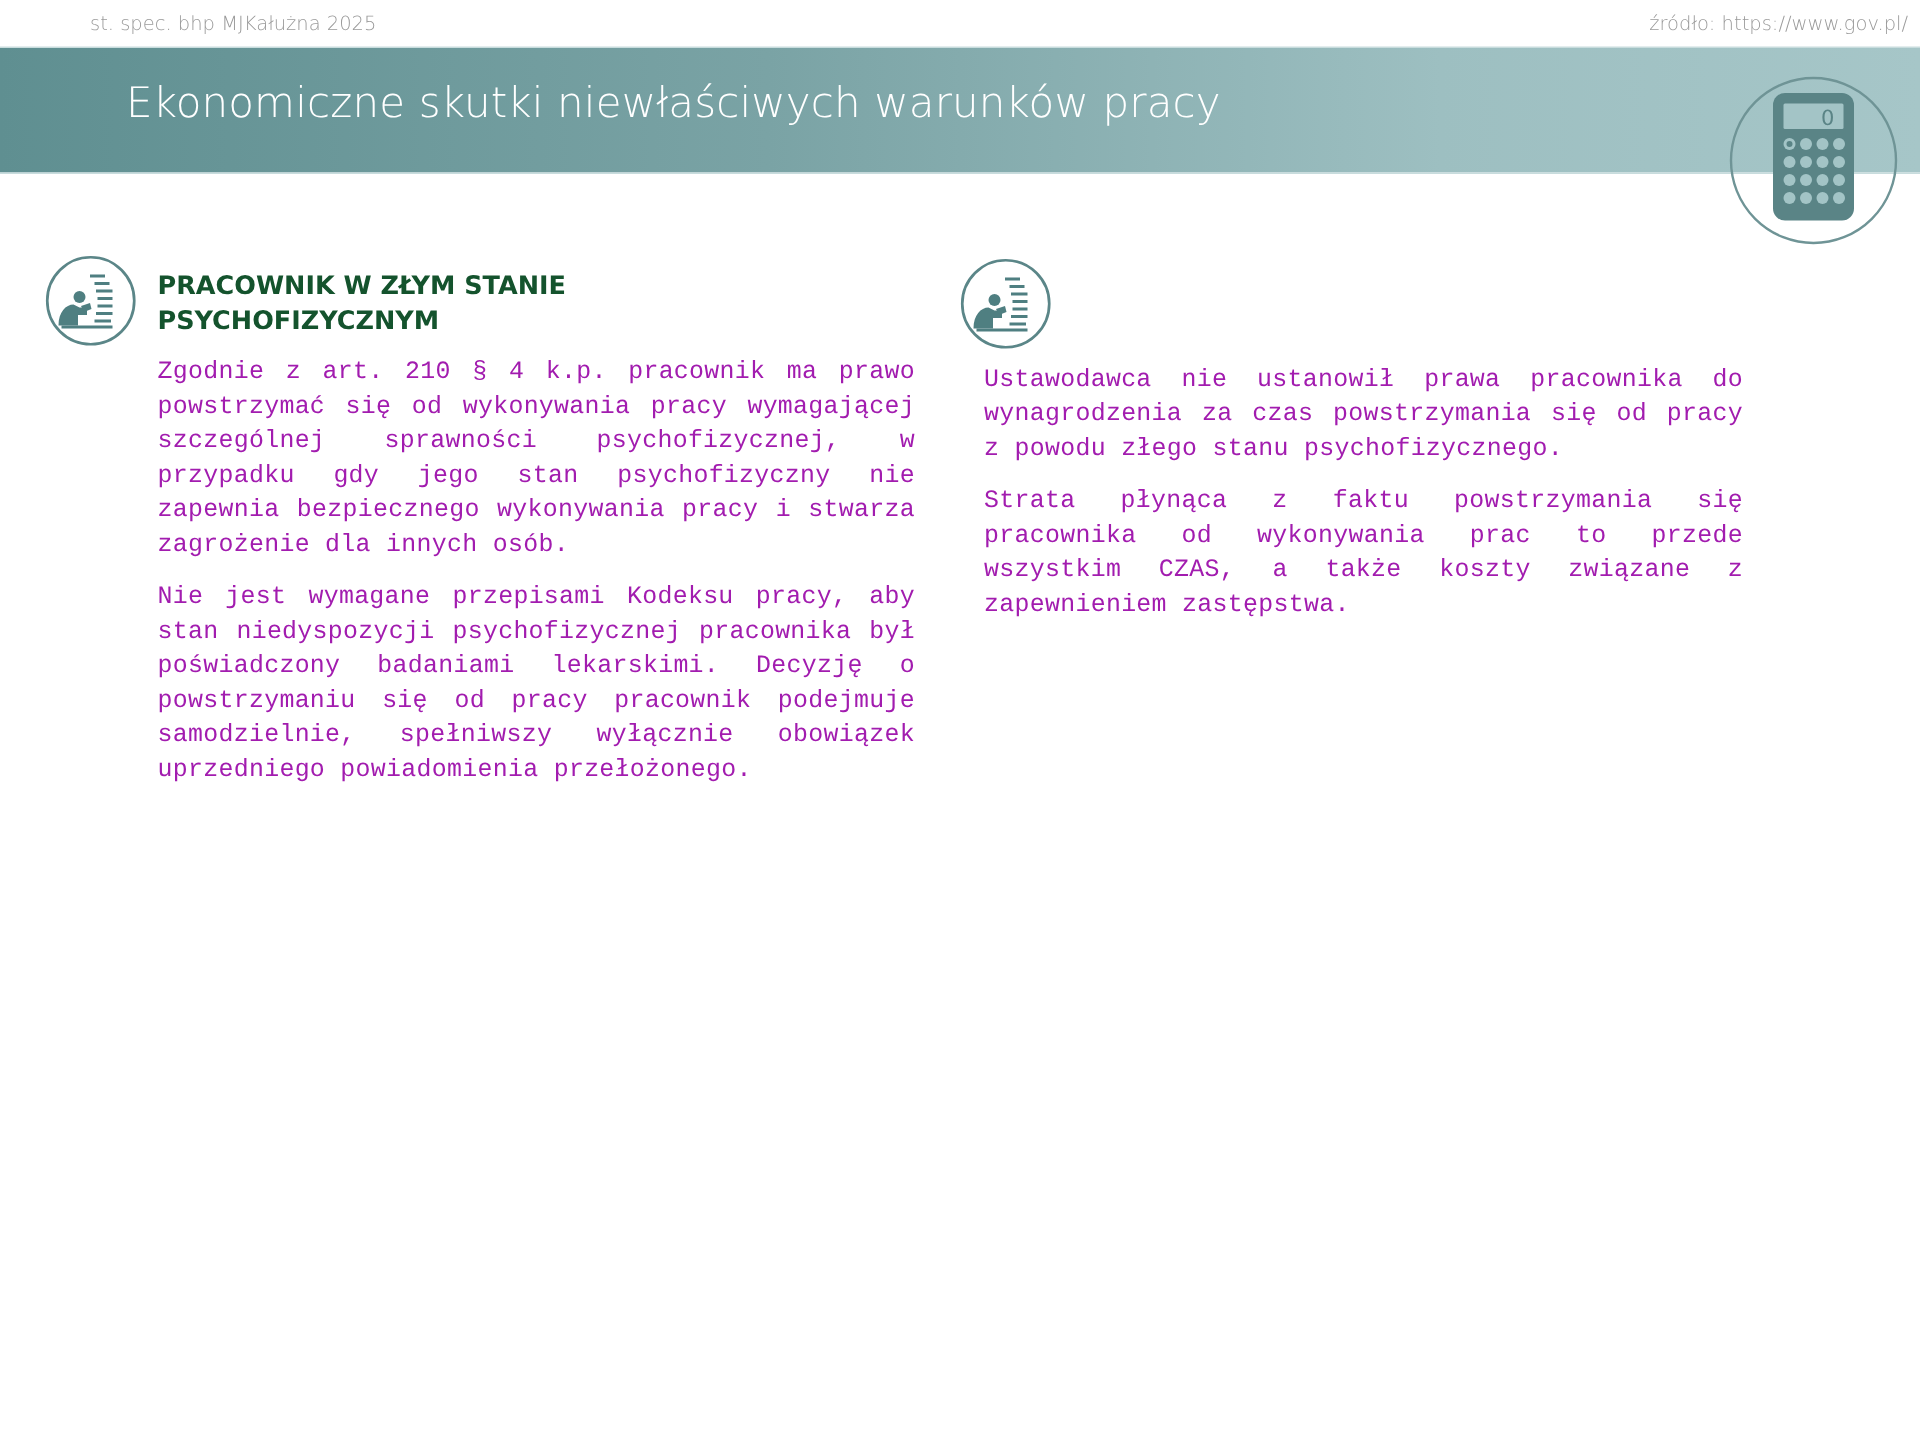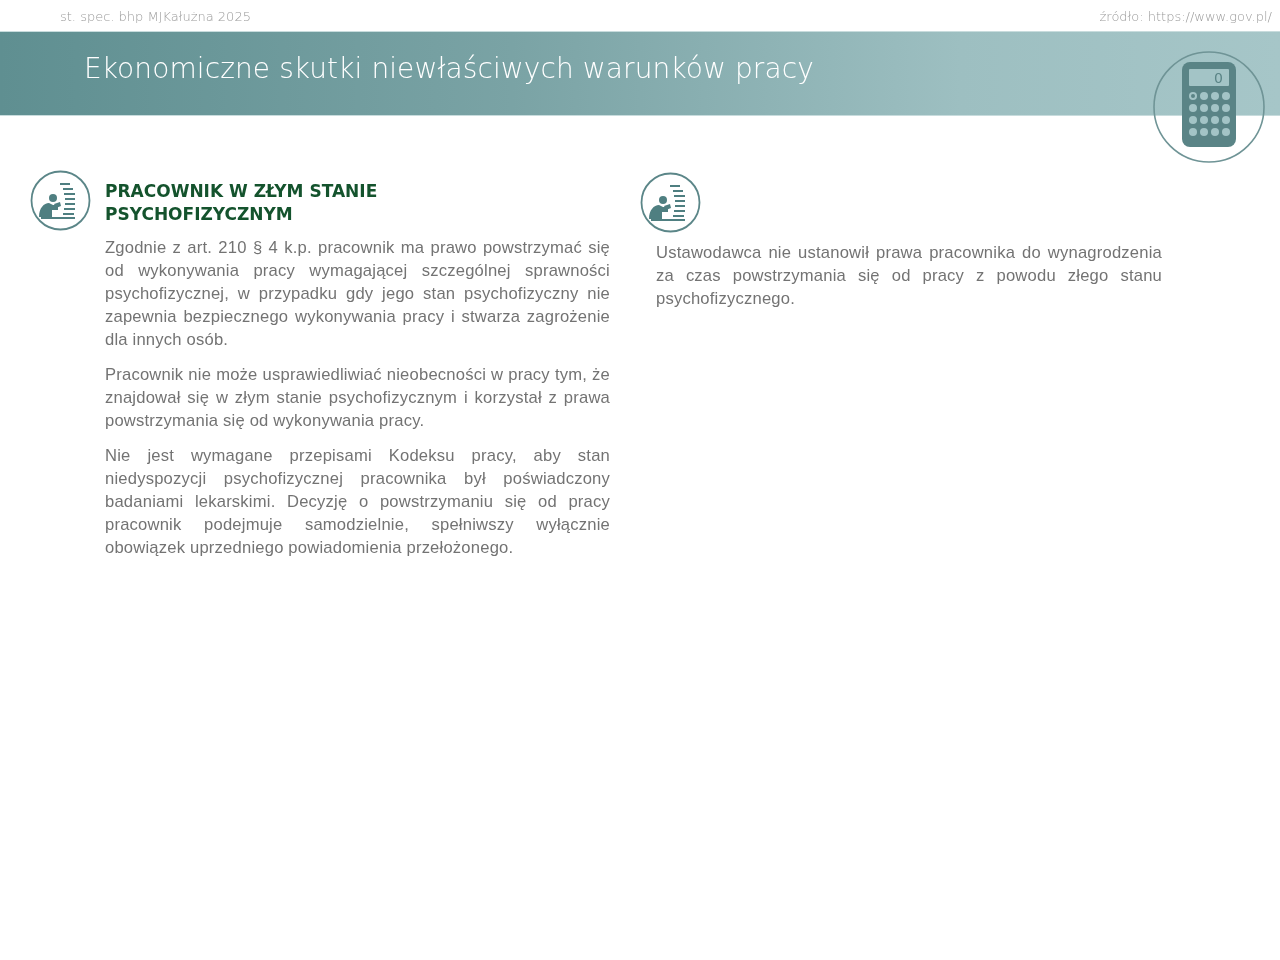--- a/index.html
+++ b/index.html
@@ -79,24 +79,24 @@
       font-size: 17px;
       line-height: 23px;
       font-weight: bold;
       color: #14532d;
       font-family: "DejaVu Sans", sans-serif;
       text-transform: uppercase;
     }
 
     .body-text {
       position: absolute;
-      font-family: Liberation Sans, sans-serif;
+      font-family: Liberation Mono, monospace;
       font-size: 16.6px;
       line-height: 23px;
-      color: #737373;
+      color: #a21caf;
       text-align: justify;
       letter-spacing: 0.2px;
     }
     .col-left .body-text { left: 75px; top: 66px; width: 505px; }
     .col-right .body-text { left: 16px; top: 71px; width: 506px; }
     .body-text p {
       margin: 0 0 12px 0;
     }
   </style>
 </head>
@@ -151,21 +151,20 @@
         <rect x="11" y="47" width="34" height="2"></rect>
         <circle cx="23" cy="28" r="4"></circle>
         <path d="M9 47 C9 38 14 33 19 33 L23 35 L28 35 L28 40 L22 40 L22 47 Z"></path>
         <path d="M24 34 L30 32 L31 36 L26 38 Z"></path>
       </g>
     </svg>
   </div>
   <div class="section-heading">PRACOWNIK W ZŁYM STANIE PSYCHOFIZYCZNYM</div>
   <div class="body-text">
     <p>Zgodnie z art. 210 § 4 k.p. pracownik ma prawo powstrzymać się od wykonywania pracy wymagającej szczególnej sprawności psychofizycznej, w przypadku gdy jego stan psychofizyczny nie zapewnia bezpiecznego wykonywania pracy i stwarza zagrożenie dla innych osób.</p>
-    <p>Pracownik nie może usprawiedliwiać nieobecności w pracy tym, że znajdował się w złym stanie psychofizycznym i korzystał z prawa powstrzymania się od wykonywania pracy.</p>
     <p>Nie jest wymagane przepisami Kodeksu pracy, aby stan niedyspozycji psychofizycznej pracownika był poświadczony badaniami lekarskimi. Decyzję o powstrzymaniu się od pracy pracownik podejmuje samodzielnie, spełniwszy wyłącznie obowiązek uprzedniego powiadomienia przełożonego.</p>
   </div>
 </div>
 
 <div class="col col-right">
   <div class="section-icon">
     <svg width="61" height="61" viewBox="0 0 61 61">
       <circle cx="30.5" cy="30.5" r="29" fill="none" stroke="#5b8688" stroke-width="1.8"></circle>
       <g fill="#4f7f81">
         <rect x="30" y="13" width="10" height="2"></rect>
@@ -177,14 +176,15 @@
         <rect x="33" y="43" width="11" height="2"></rect>
         <rect x="11" y="47" width="34" height="2"></rect>
         <circle cx="23" cy="28" r="4"></circle>
         <path d="M9 47 C9 38 14 33 19 33 L23 35 L28 35 L28 40 L22 40 L22 47 Z"></path>
         <path d="M24 34 L30 32 L31 36 L26 38 Z"></path>
       </g>
     </svg>
   </div>
   <div class="body-text">
     <p>Ustawodawca nie ustanowił prawa pracownika do wynagrodzenia za czas powstrzymania się od pracy z powodu złego stanu psychofizycznego.</p>
+    <p>Strata płynąca z faktu powstrzymania się pracownika od wykonywania prac to przede wszystkim CZAS, a także koszty związane z zapewnieniem zastępstwa.</p>
   </div>
 </div>
 
 </body></html>

